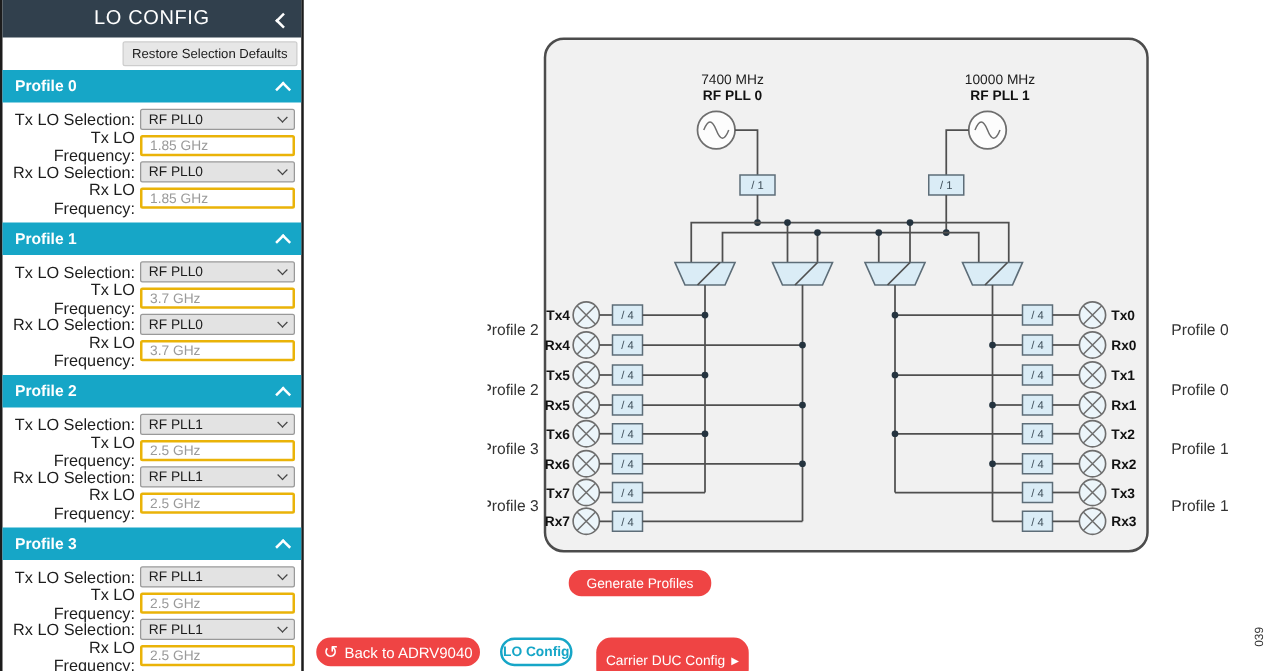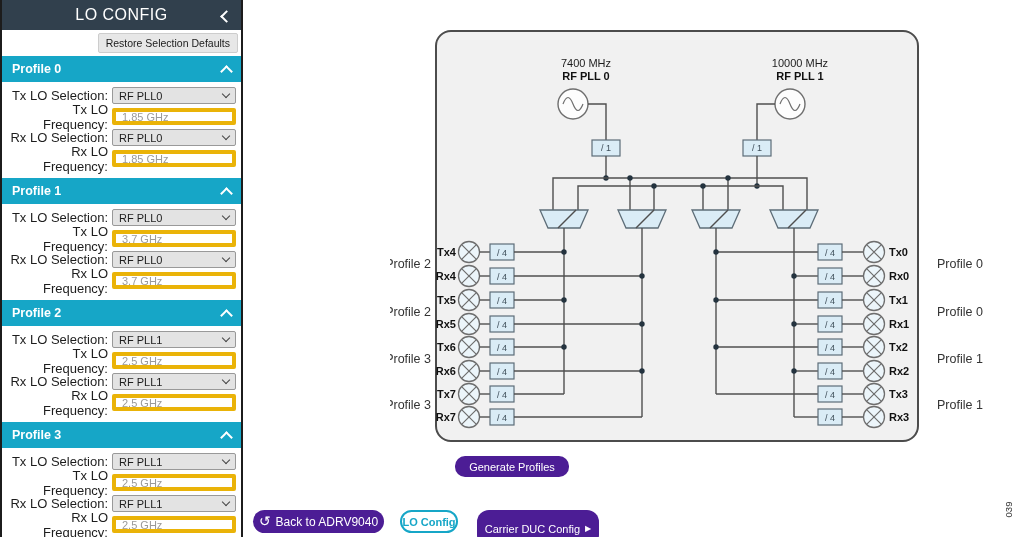--- a/index.html
+++ b/index.html
@@ -24,41 +24,41 @@
   .chev-up{width:7px;height:7px;border-top:2.5px solid #fff;border-left:2.5px solid #fff;
            transform:rotate(45deg);margin-top:4px;}
   .fields{padding:5px 5px 3px 6px;}
   .frow{display:flex;align-items:center;margin-bottom:4px;height:17px;}
   .flabel{width:100px;text-align:right;font-size:13px;color:#1d1d1d;padding-right:4px;flex:none;}
   .combo{flex:1;height:17px;background:#e3e3e3;border:1px solid #999;border-radius:2px;display:flex;
          align-items:center;justify-content:space-between;padding:0 6px;box-sizing:border-box;cursor:pointer;}
   .combo-val{font-size:11px;color:#1d1d1d;}
   .chev-down{width:5px;height:5px;border-right:1.5px solid #444;border-bottom:1.5px solid #444;
              transform:rotate(45deg);margin-top:-3px;}
-  .tinput{flex:1;height:17px;border:4px solid #eab308;border-radius:2px;font-size:11px;color:#9a9a9a;
+  .tinput{flex:1;height:17px;border:2px solid #eab308;border-radius:2px;font-size:11px;color:#9a9a9a;
           padding:4px 6px;box-sizing:border-box;background:#fff;font-family:inherit;min-width:0;}
   
   #diagram-svg{position:absolute;left:390px;top:25px;}
   .panelrect{fill:#f1f1f1;stroke:#4c4c4c;stroke-width:2;}
   .wire{stroke:#4f4f4f;stroke-width:1.4;fill:none;}
   .xcross{stroke:#6e6e6e;stroke-width:1.2;fill:none;}
   .dot{fill:#24333f;}
   .osc{fill:#fdfdfd;stroke:#6e6e6e;stroke-width:1.4;}
   .sine{stroke:#6e6e6e;stroke-width:1.2;fill:none;}
   .divbox{fill:#daecf6;stroke:#5d6d78;stroke-width:1.2;}
   .mux{fill:#daecf6;stroke:#5d6d78;stroke-width:1.3;}
   .mixer{fill:#ecf5fa;stroke:#6e6e6e;stroke-width:1.3;}
   .t-reg{font-size:11px;fill:#1c1c1c;font-family:"Liberation Sans",sans-serif;}
   .t-bold{font-size:11px;font-weight:bold;fill:#111;font-family:"Liberation Sans",sans-serif;}
   .t-div{font-size:9px;fill:#3f4f5a;font-family:"Liberation Sans",sans-serif;}
   .t-io{font-size:11px;font-weight:bold;fill:#111;font-family:"Liberation Sans",sans-serif;}
   .t-profile{font-size:12.5px;fill:#333;font-family:"Liberation Sans",sans-serif;}
   
   .btn{position:absolute;display:flex;align-items:center;justify-content:center;gap:5px;
-       background:#4c1d95;color:#fff;border:none;border-radius:12px;font-family:inherit;
+       background:#ef4444;color:#fff;border:none;border-radius:12px;font-family:inherit;
        cursor:pointer;box-sizing:border-box;white-space:nowrap;}
   #gen-btn{left:455px;top:456px;width:114px;height:21px;font-size:11px;border-radius:10px;}
   #back-btn{left:253px;top:510px;width:131px;height:23px;font-size:12px;}
   #lo-btn{left:400px;top:510px;width:58px;height:23px;background:#fff;color:#16a6c7;
           border:2px solid #16a6c7;font-size:11px;font-weight:bold;}
   #carrier-btn{left:477px;top:510px;width:122px;height:37px;font-size:11px;}
   .back-icon{font-size:14px;line-height:1;margin-top:-2px;}
   .play-icon{font-size:8px;}
   .fig-num{position:absolute;left:988px;top:504px;width:40px;text-align:center;
            transform:rotate(-90deg);font-size:9.5px;color:#333;}

